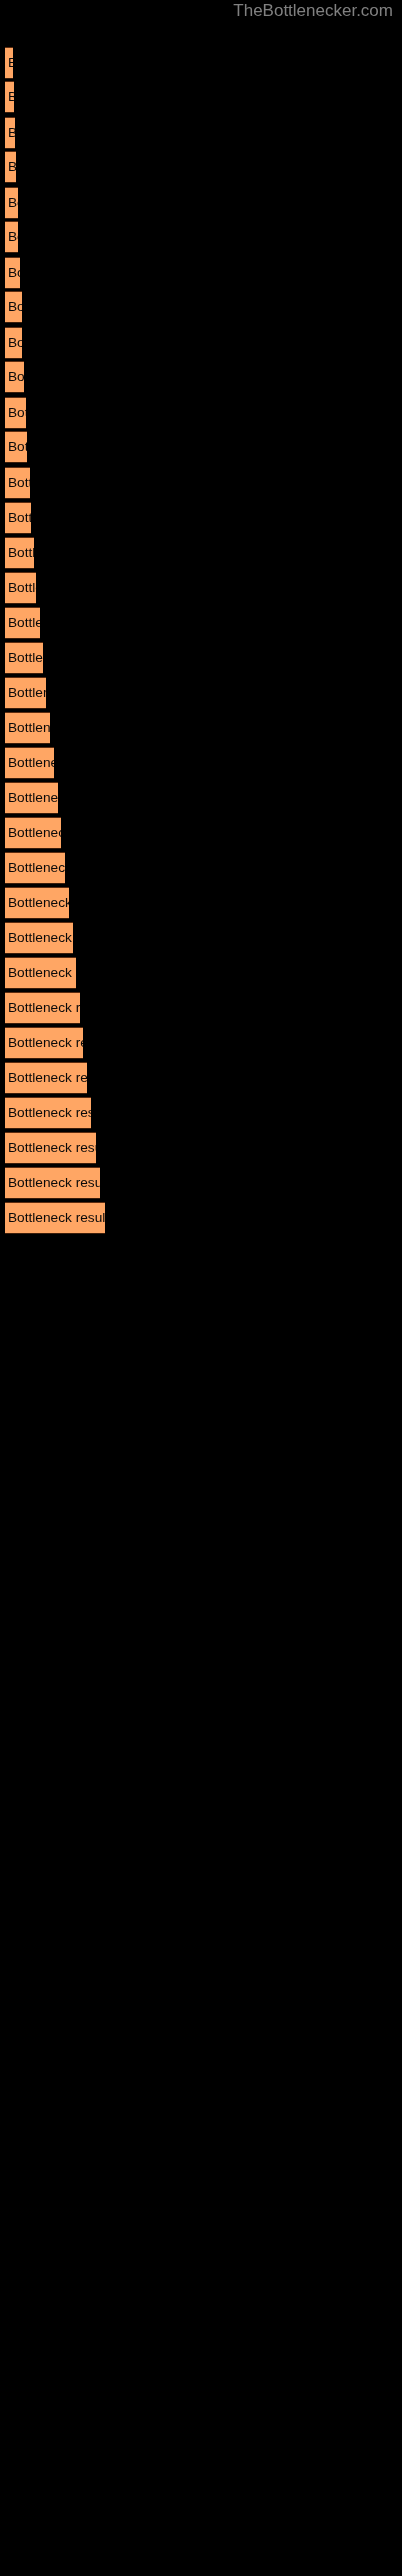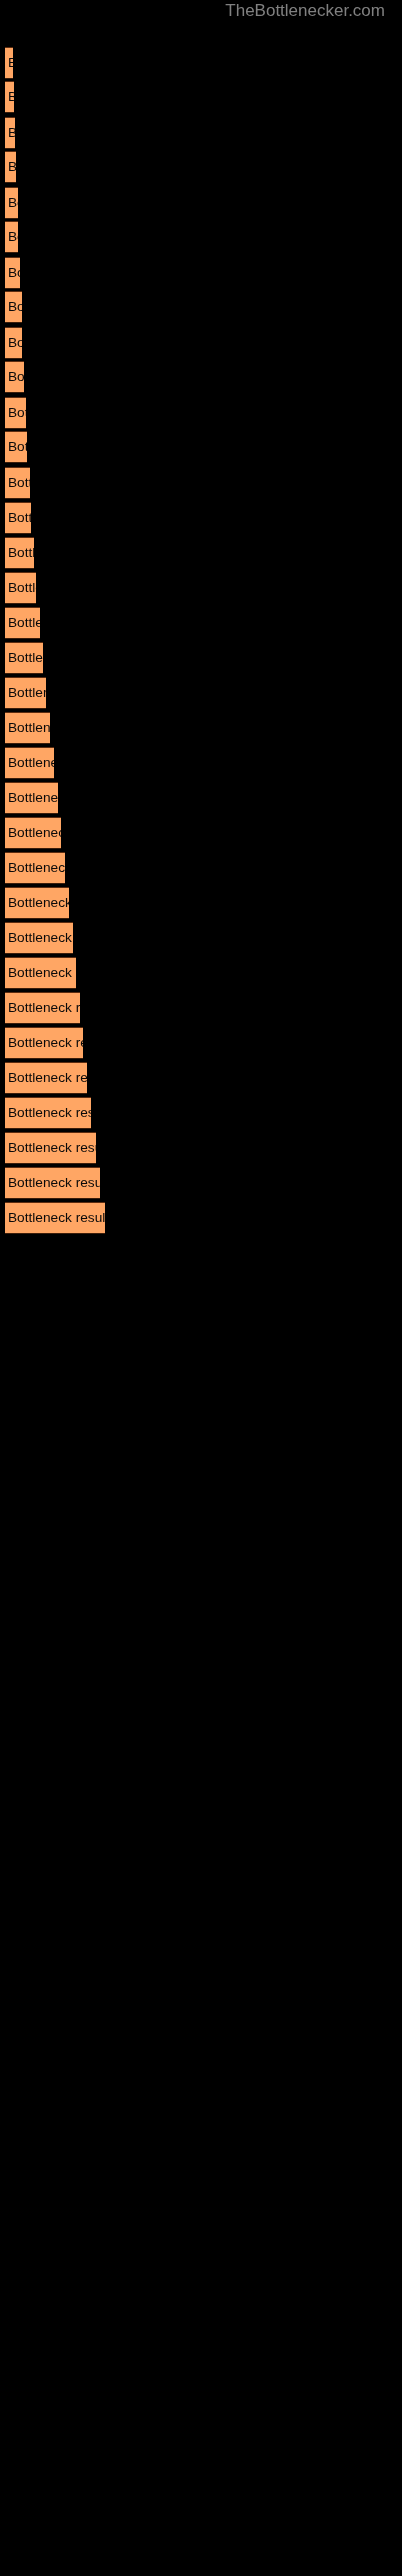--- a/index.html
+++ b/index.html
@@ -20,21 +20,21 @@
     position: absolute;
     left: 0;
     top: 0;
     width: 403px;
     height: 2576px;
     background: #000000;
   }
 
   .watermark {
     position: absolute;
-    right: 18px;
+    right: 10px;
     top: 0.8px;
     font-family: "Liberation Sans", sans-serif;
     font-size: 17px;
     line-height: 20px;
     color: #808080;
     letter-spacing: 0px;
     white-space: nowrap;
     user-select: none;
   }
 

